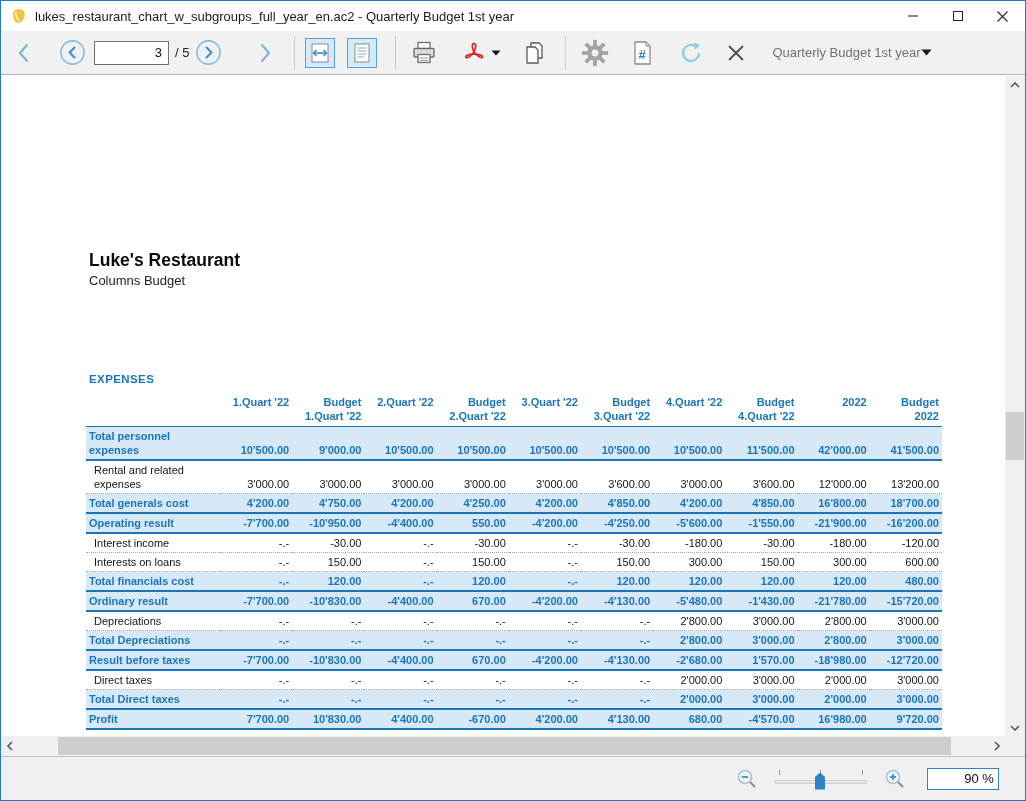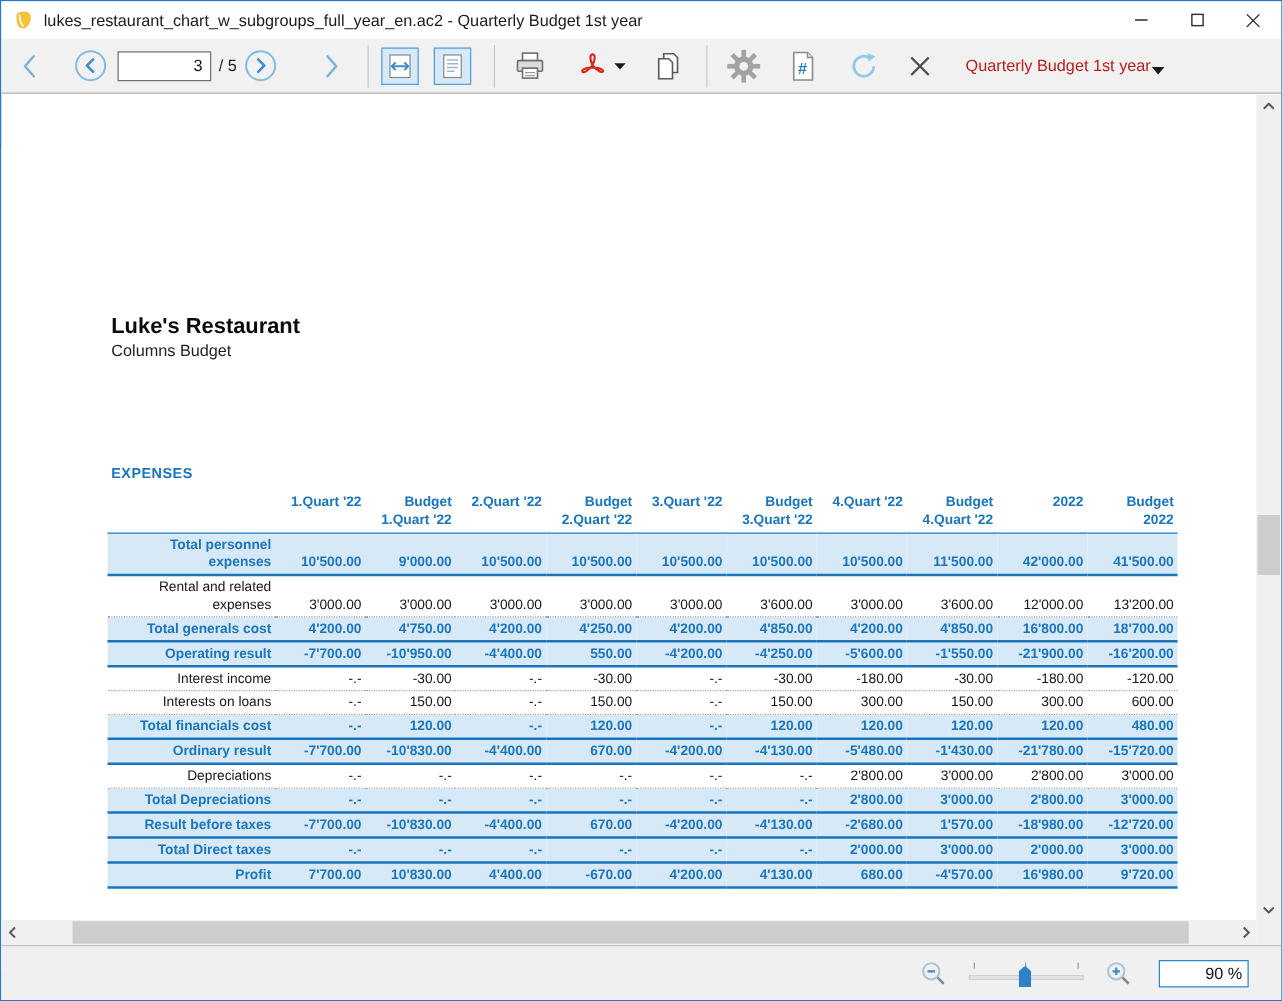--- a/index.html
+++ b/index.html
@@ -38,22 +38,22 @@
   .tb-gap4 { width: 4px; } .tb-gap8 { width: 8px; } .tb-gap12 { width: 12px; } .tb-gap16 { width: 16px; }
   .tb-btn { display: flex; align-items: center; justify-content: center; height: 32px; }
   .tb-sep { width: 1px; height: 34px; background: #c9c9c9; margin: 0 6px; }
   .page-input {
     width: 75px; height: 24px; border: 1px solid #707070; background: #ffffff;
     font-family: "Liberation Sans", sans-serif;
     font-size: 13px; text-align: right; padding-right: 6px; color: #111;
   }
   .page-count { font-size: 13px; color: #222; margin: 0 6px 0 6px; white-space: nowrap; }
   .view-btn {
-    display: flex; align-items: flex-end; gap: 0;
-    font-size: 13px; color: #b91c1c; padding: 6px 8px; white-space: nowrap;
+    display: flex; align-items: center; gap: 0;
+    font-size: 13px; color: #737373; padding: 6px 8px; white-space: nowrap;
   }
   .mode-btn {
     width: 30px; height: 30px; border: 1px solid #57a0d6; background: #d6e9f8;
     display: flex; align-items: center; justify-content: center;
   }
   
   .preview {
     position: absolute; left: 0; top: 75px; width: 1004px; height: 660px;
     background: #ffffff; overflow: hidden; margin-top: 43px;
   }
@@ -70,21 +70,21 @@
   table.report th {
     color: var(--blue); font-weight: bold; text-align: right;
     vertical-align: top; line-height: 14px; padding: 0 3px 3px 0;
     border-bottom: 1px solid var(--blue);
   }
   table.report th.label { text-align: left; }
   table.report td {
     text-align: right; vertical-align: bottom; line-height: 14px;
     padding: 2px 3px 2px 0; white-space: nowrap;
   }
-  table.report td.label { text-align: right; white-space: normal; padding-left: 3px; }
+  table.report td.label { text-align: left; white-space: normal; padding-left: 3px; }
   tr.group td { background: var(--rowblue); color: var(--blue); font-weight: bold; border-bottom: 2px solid var(--blue); }
   tr.detail td { color: #141414; border-bottom: 1px dotted #a9a9a9; }
   tr.detail td.label { padding-left: 8px; }
   
   .vscroll {
     position: absolute; left: 1004px; top: 75px; width: 20px; height: 660px;
     background: #f0f0f0;
   }
   .vscroll .thumb { position: absolute; left: 1px; top: 336px; width: 18px; height: 48px; background: #cdcdcd; }
   .vscroll .arrow-up { position: absolute; left: 0; top: 0; width: 20px; height: 17px; display:flex; align-items:center; justify-content:center; }
@@ -493,20 +493,33 @@
             <td>-10'830.00</td>
             <td>-4'400.00</td>
             <td>670.00</td>
             <td>-4'200.00</td>
             <td>-4'130.00</td>
             <td>-2'680.00</td>
             <td>1'570.00</td>
             <td>-18'980.00</td>
             <td>-12'720.00</td>
           </tr>
+          <tr class="detail">
+            <td class="label">Direct taxes</td>
+            <td>-.-</td>
+            <td>-.-</td>
+            <td>-.-</td>
+            <td>-.-</td>
+            <td>-.-</td>
+            <td>-.-</td>
+            <td>2'000.00</td>
+            <td>3'000.00</td>
+            <td>2'000.00</td>
+            <td>3'000.00</td>
+          </tr>
           <tr class="group">
             <td class="label">Total Direct taxes</td>
             <td>-.-</td>
             <td>-.-</td>
             <td>-.-</td>
             <td>-.-</td>
             <td>-.-</td>
             <td>-.-</td>
             <td>2'000.00</td>
             <td>3'000.00</td>

